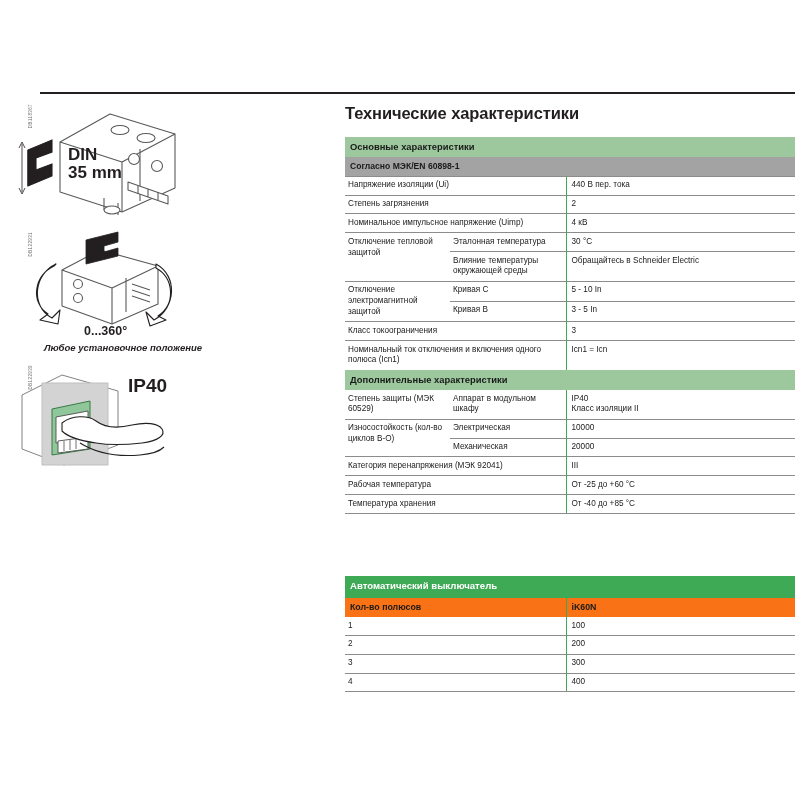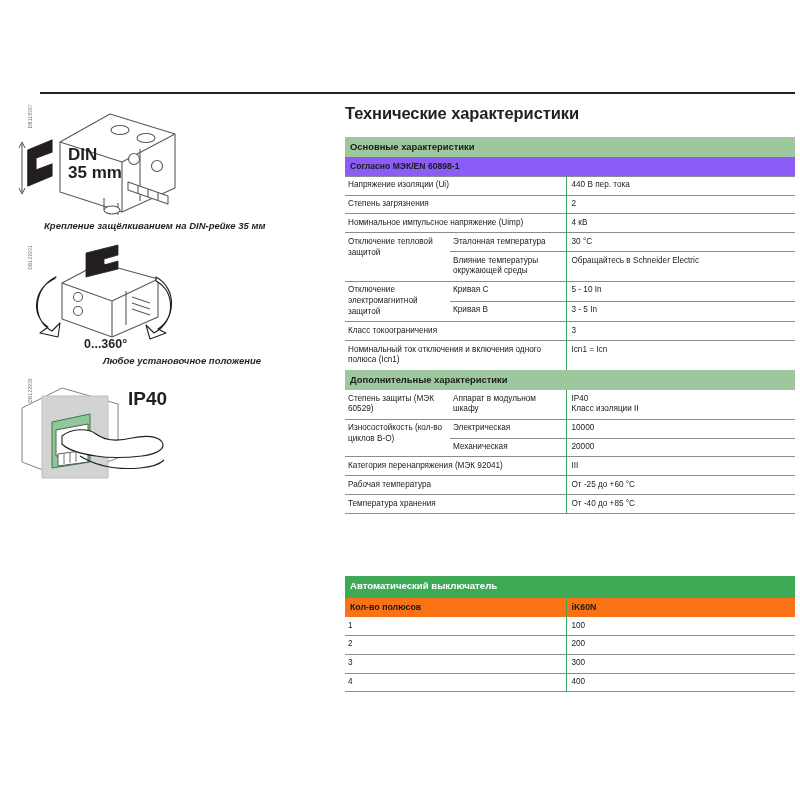--- a/index.html
+++ b/index.html
@@ -121,21 +121,21 @@
 
   
   tr.band-main td {
     background: #9dc89e;
     font-weight: bold;
     font-size: 9.4px;
     padding: 4px 4px 4px 5px;
     color: #1a1a1a;
   }
   tr.band-sub td {
-    background: #8b5cf6;
+    background: #a3a3a3;
     font-weight: bold;
     font-size: 8.6px;
     padding: 3.5px 4px 3.5px 5px;
     color: #1a1a1a;
   }
   tr.band-green td {
     background: #3faa55;
     color: #ffffff;
     font-weight: bold;
     font-size: 9.6px;
@@ -201,24 +201,23 @@
         <path d="M28 50 L52 40 L52 52 L36 58 L36 70 L52 64 L52 76 L28 86 Z" fill="#231f20"></path>
         <path d="M28 50 L28 86" stroke="#231f20"></path>
       </g>
 
       <g stroke="#231f20" stroke-width="0.8" fill="none">
         <path d="M22 44 L22 92"></path>
         <path d="M19 48 L22 42 L25 48"></path>
         <path d="M19 88 L22 94 L25 88"></path>
       </g>
     </svg>
-    <div class="caption">Крепление защёлкиванием на DIN-рейке 35 мм</div>
   </div>
 
-  <div class="illus" style="margin-top:10px;text-align:center;">
+  <div class="illus" style="margin-top:10px;">
     <span class="ref-code">DB122931</span>
     <div class="deg-label">0...360°</div>
     <svg width="230" height="112" viewBox="0 0 230 112">
       <g fill="none" stroke="#58595b" stroke-width="1.1" stroke-linejoin="round">
 
         <path d="M62 42 L100 22 L158 38 L158 76 L112 96 L62 78 Z" fill="#ffffff"></path>
         <path d="M62 42 L112 60 L112 96"></path>
         <path d="M112 60 L158 38"></path>
         <circle cx="78" cy="56" r="4.5" fill="#ffffff"></circle>
         <circle cx="78" cy="70" r="4.5" fill="#ffffff"></circle>

